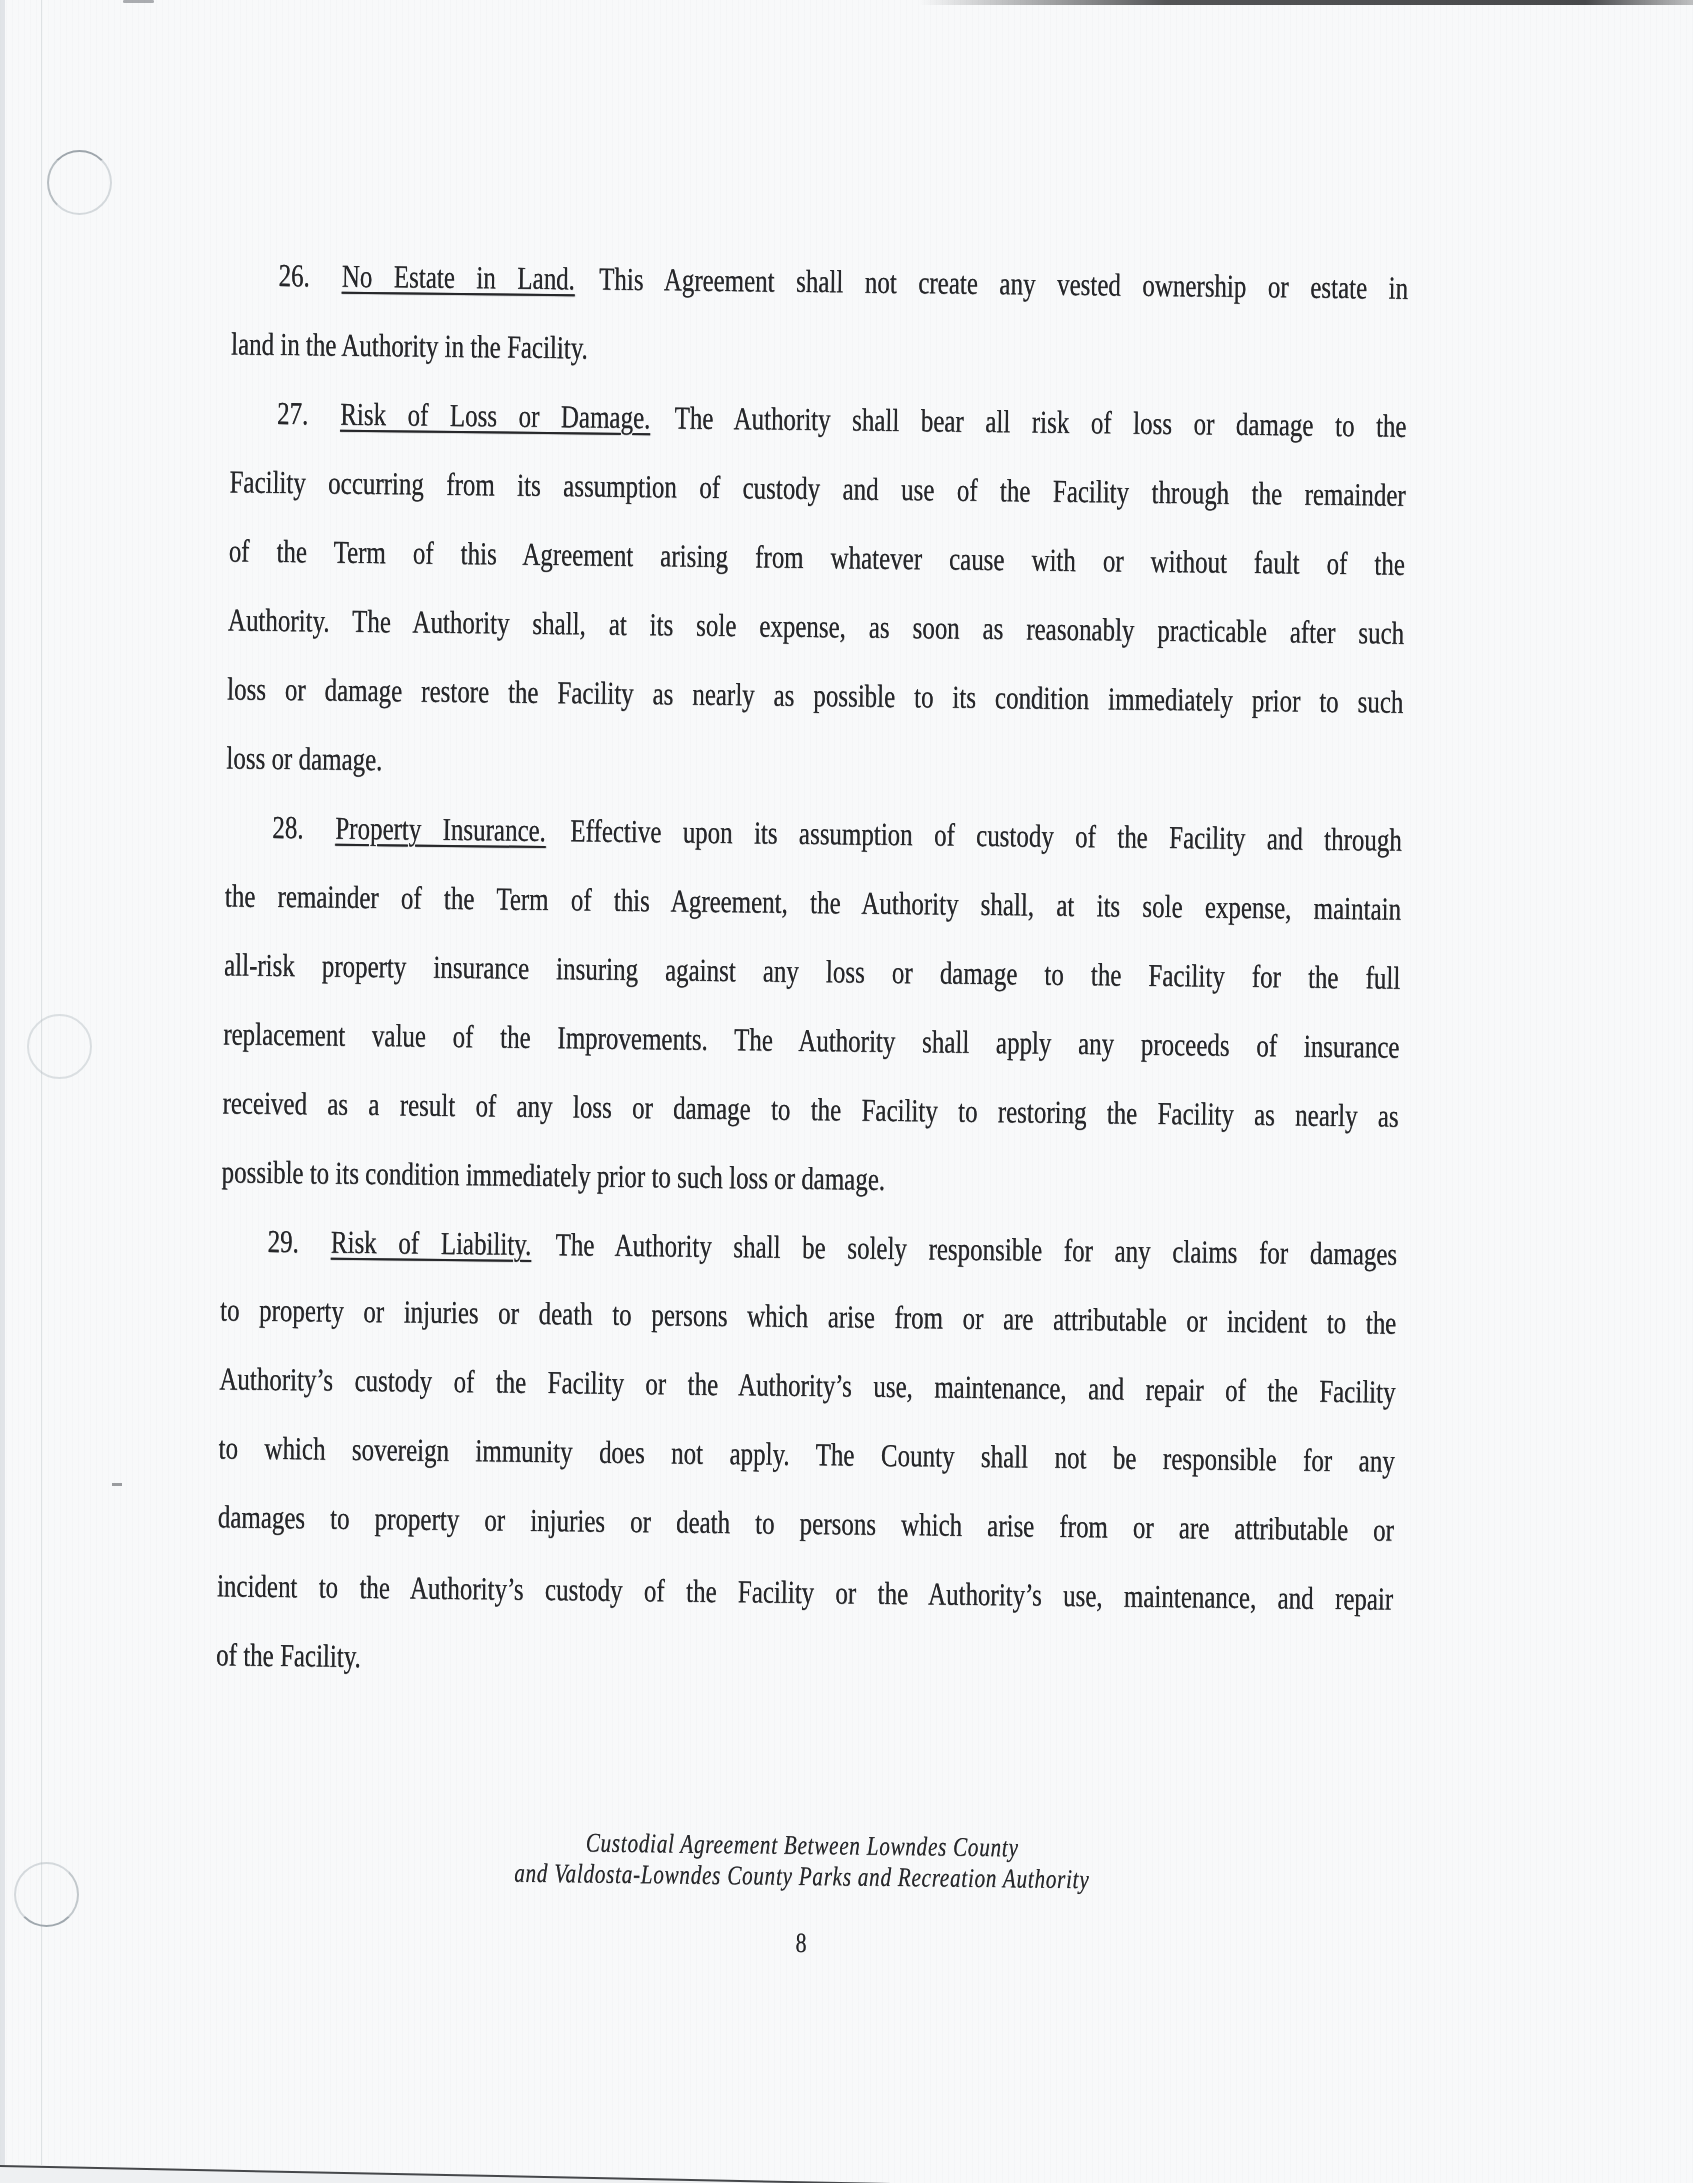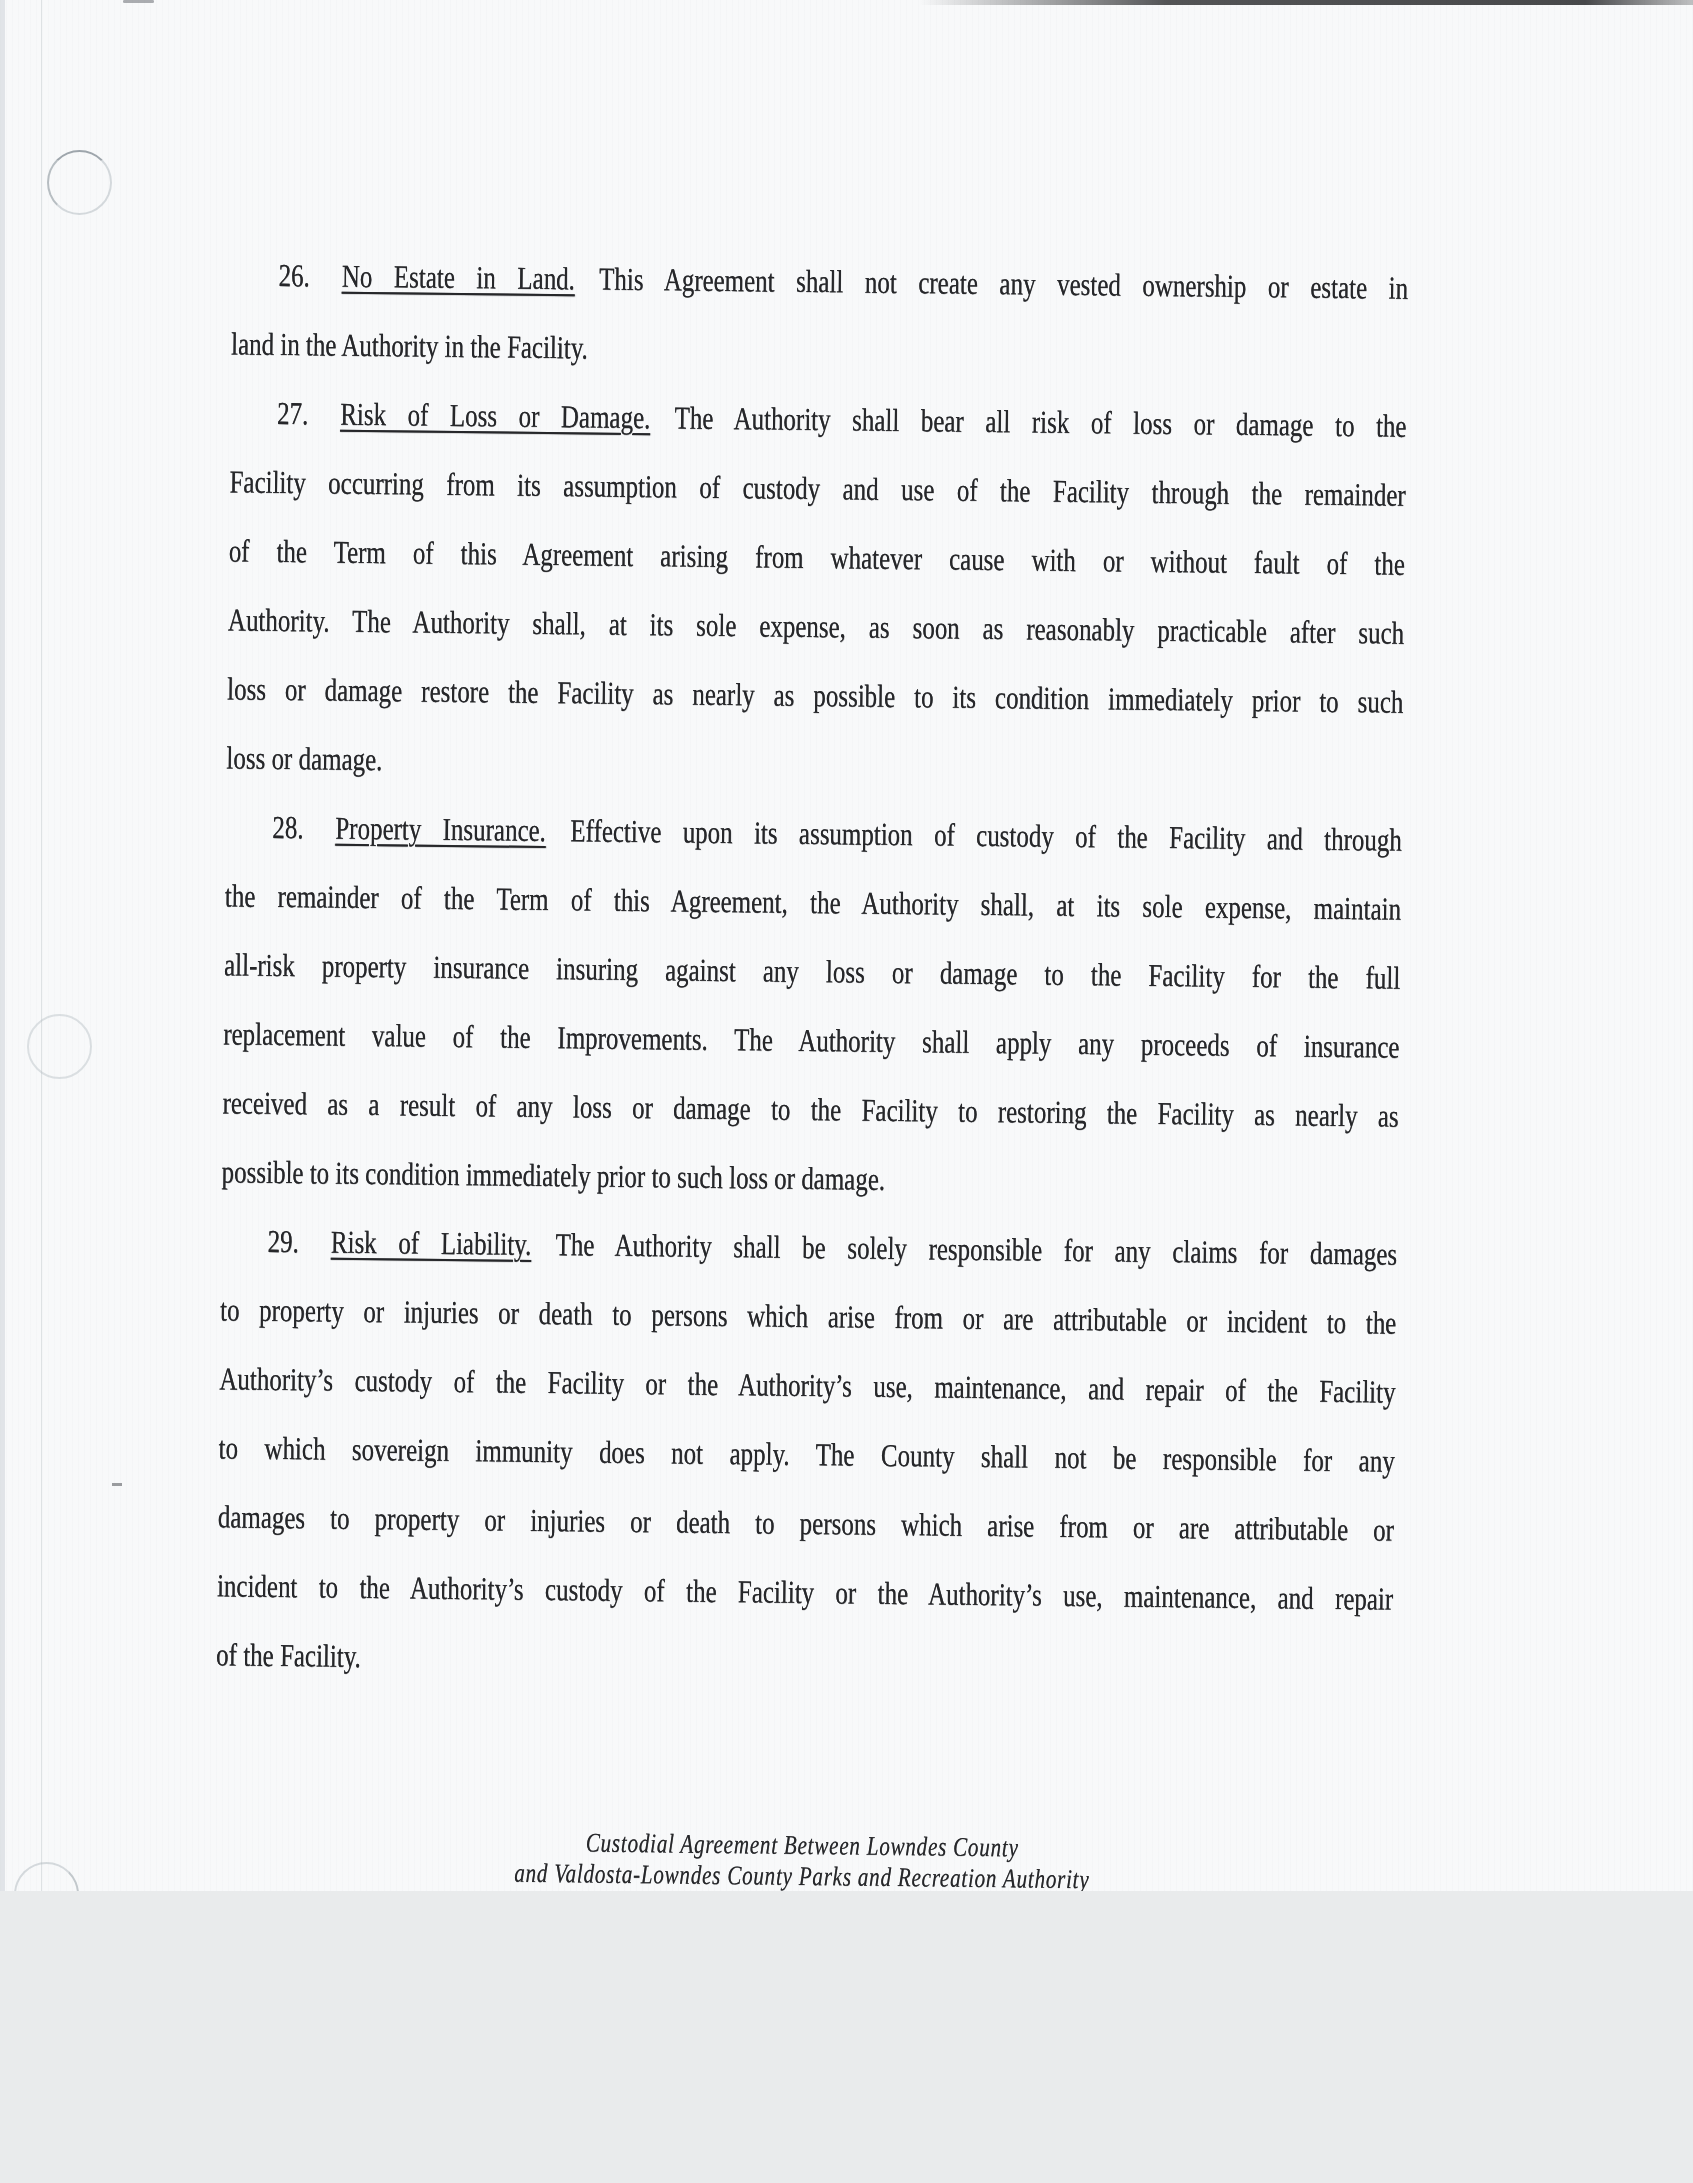--- a/index.html
+++ b/index.html
@@ -4,21 +4,21 @@
 <style>
   html, body {
     margin: 0;
     padding: 0;
     background: #e9ebec;
   }
 
   .paper {
     position: relative;
     width: 1693px;
-    height: 1891px;
+    height: 2183px;
     background: #f8f9fa;
     overflow: hidden;
     font-family: "Liberation Serif", "DejaVu Serif", serif;
     color: #26272a;
   }
 
   
   .paper::before {
     content: "";
     position: absolute;

